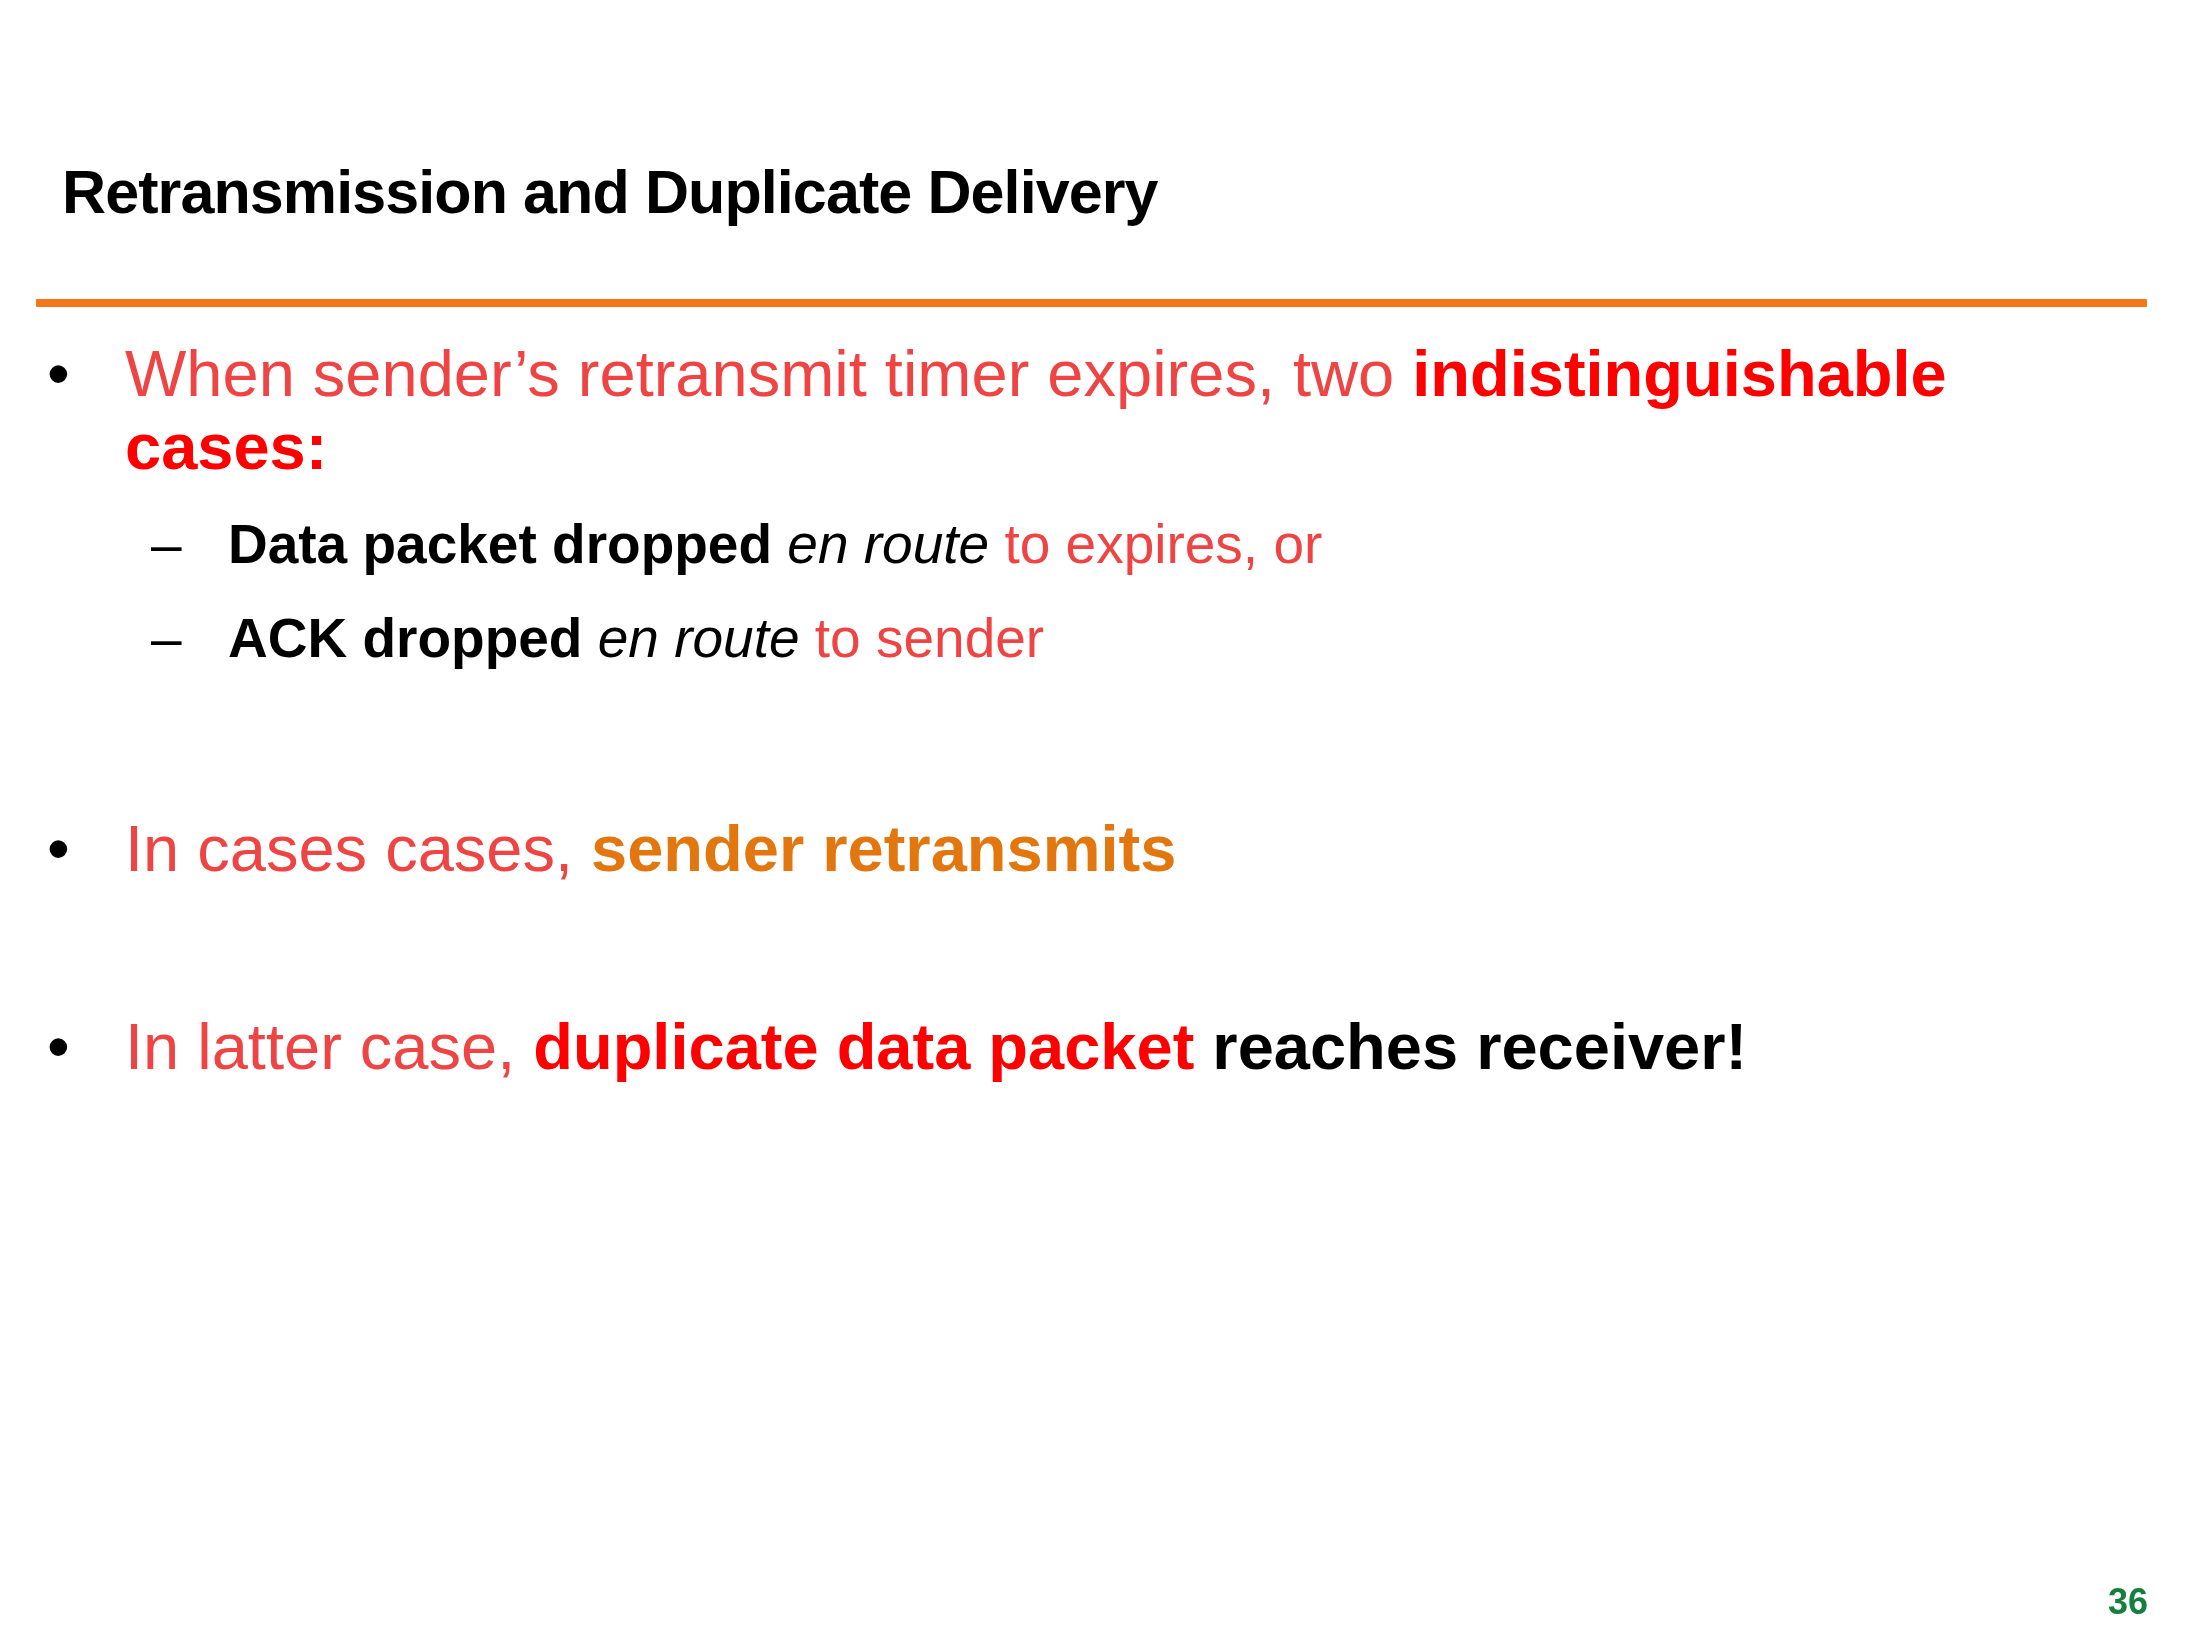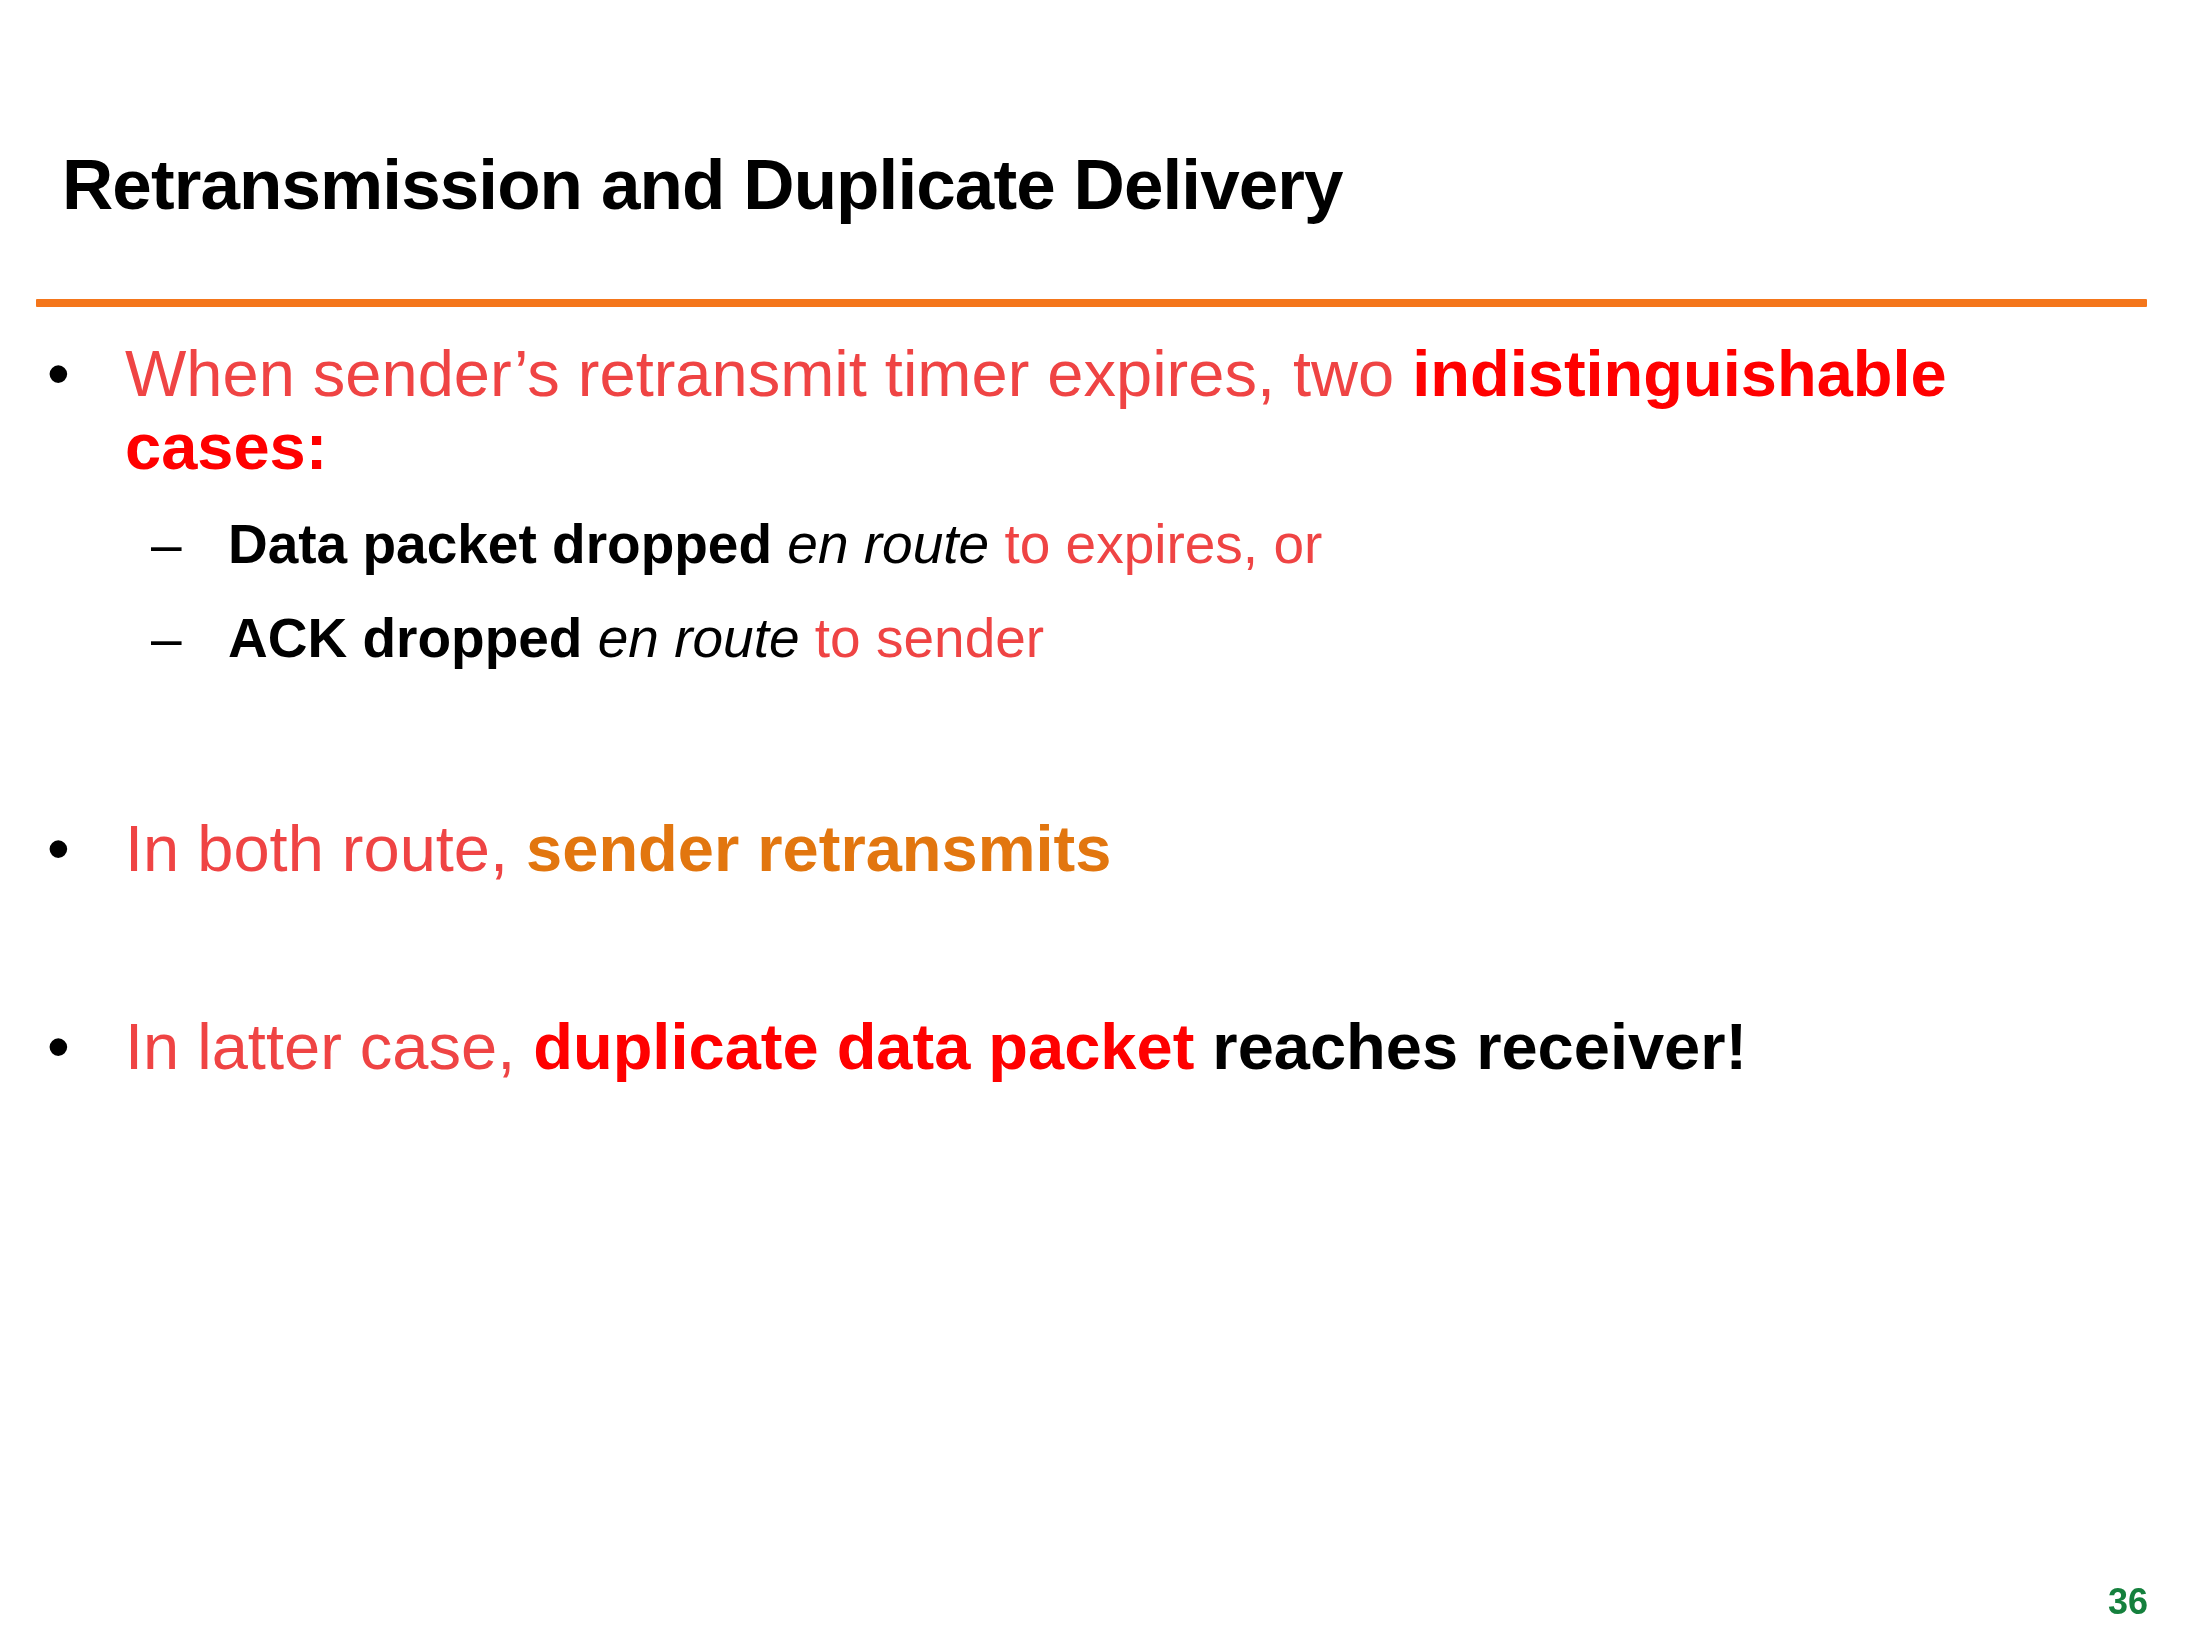--- a/index.html
+++ b/index.html
@@ -20,23 +20,23 @@
   .slide {
     position: absolute;
     inset: 0;
     background: #ffffff;
   }
 
   
   .title {
     position: absolute;
     left: 62px;
-    top: 148px;
+    top: 160px;
     width: 2082px;
-    font-size: 71px;
+    font-size: 61px;
     font-weight: bold;
     letter-spacing: -0.9px;
     line-height: 1.05;
     color: #000000;
     white-space: nowrap;
   }
 
   .title-rule {
     position: absolute;
     left: 36px;
@@ -144,21 +144,21 @@
     <div class="bullet-row sub2">
       <div class="bullet-l2">
         <span class="marker">–</span>
         <span class="t-bold">ACK dropped </span><span class="t-italic">en route</span><span class="t-plain"> to sender</span>
       </div>
     </div>
 
     <div class="bullet-row b2">
       <div class="bullet-l1">
         <span class="marker">•</span>
-        <span class="t-plain">In both route, </span><span class="t-orange">sender retransmits</span>
+        <span class="t-plain">In cases cases, </span><span class="t-orange">sender retransmits</span>
       </div>
     </div>
 
     <div class="bullet-row b3">
       <div class="bullet-l1">
         <span class="marker">•</span>
         <span class="t-plain">In latter case, </span><span class="t-red">duplicate data packet</span><span class="t-bold"> reaches receiver!</span>
       </div>
     </div>
 

